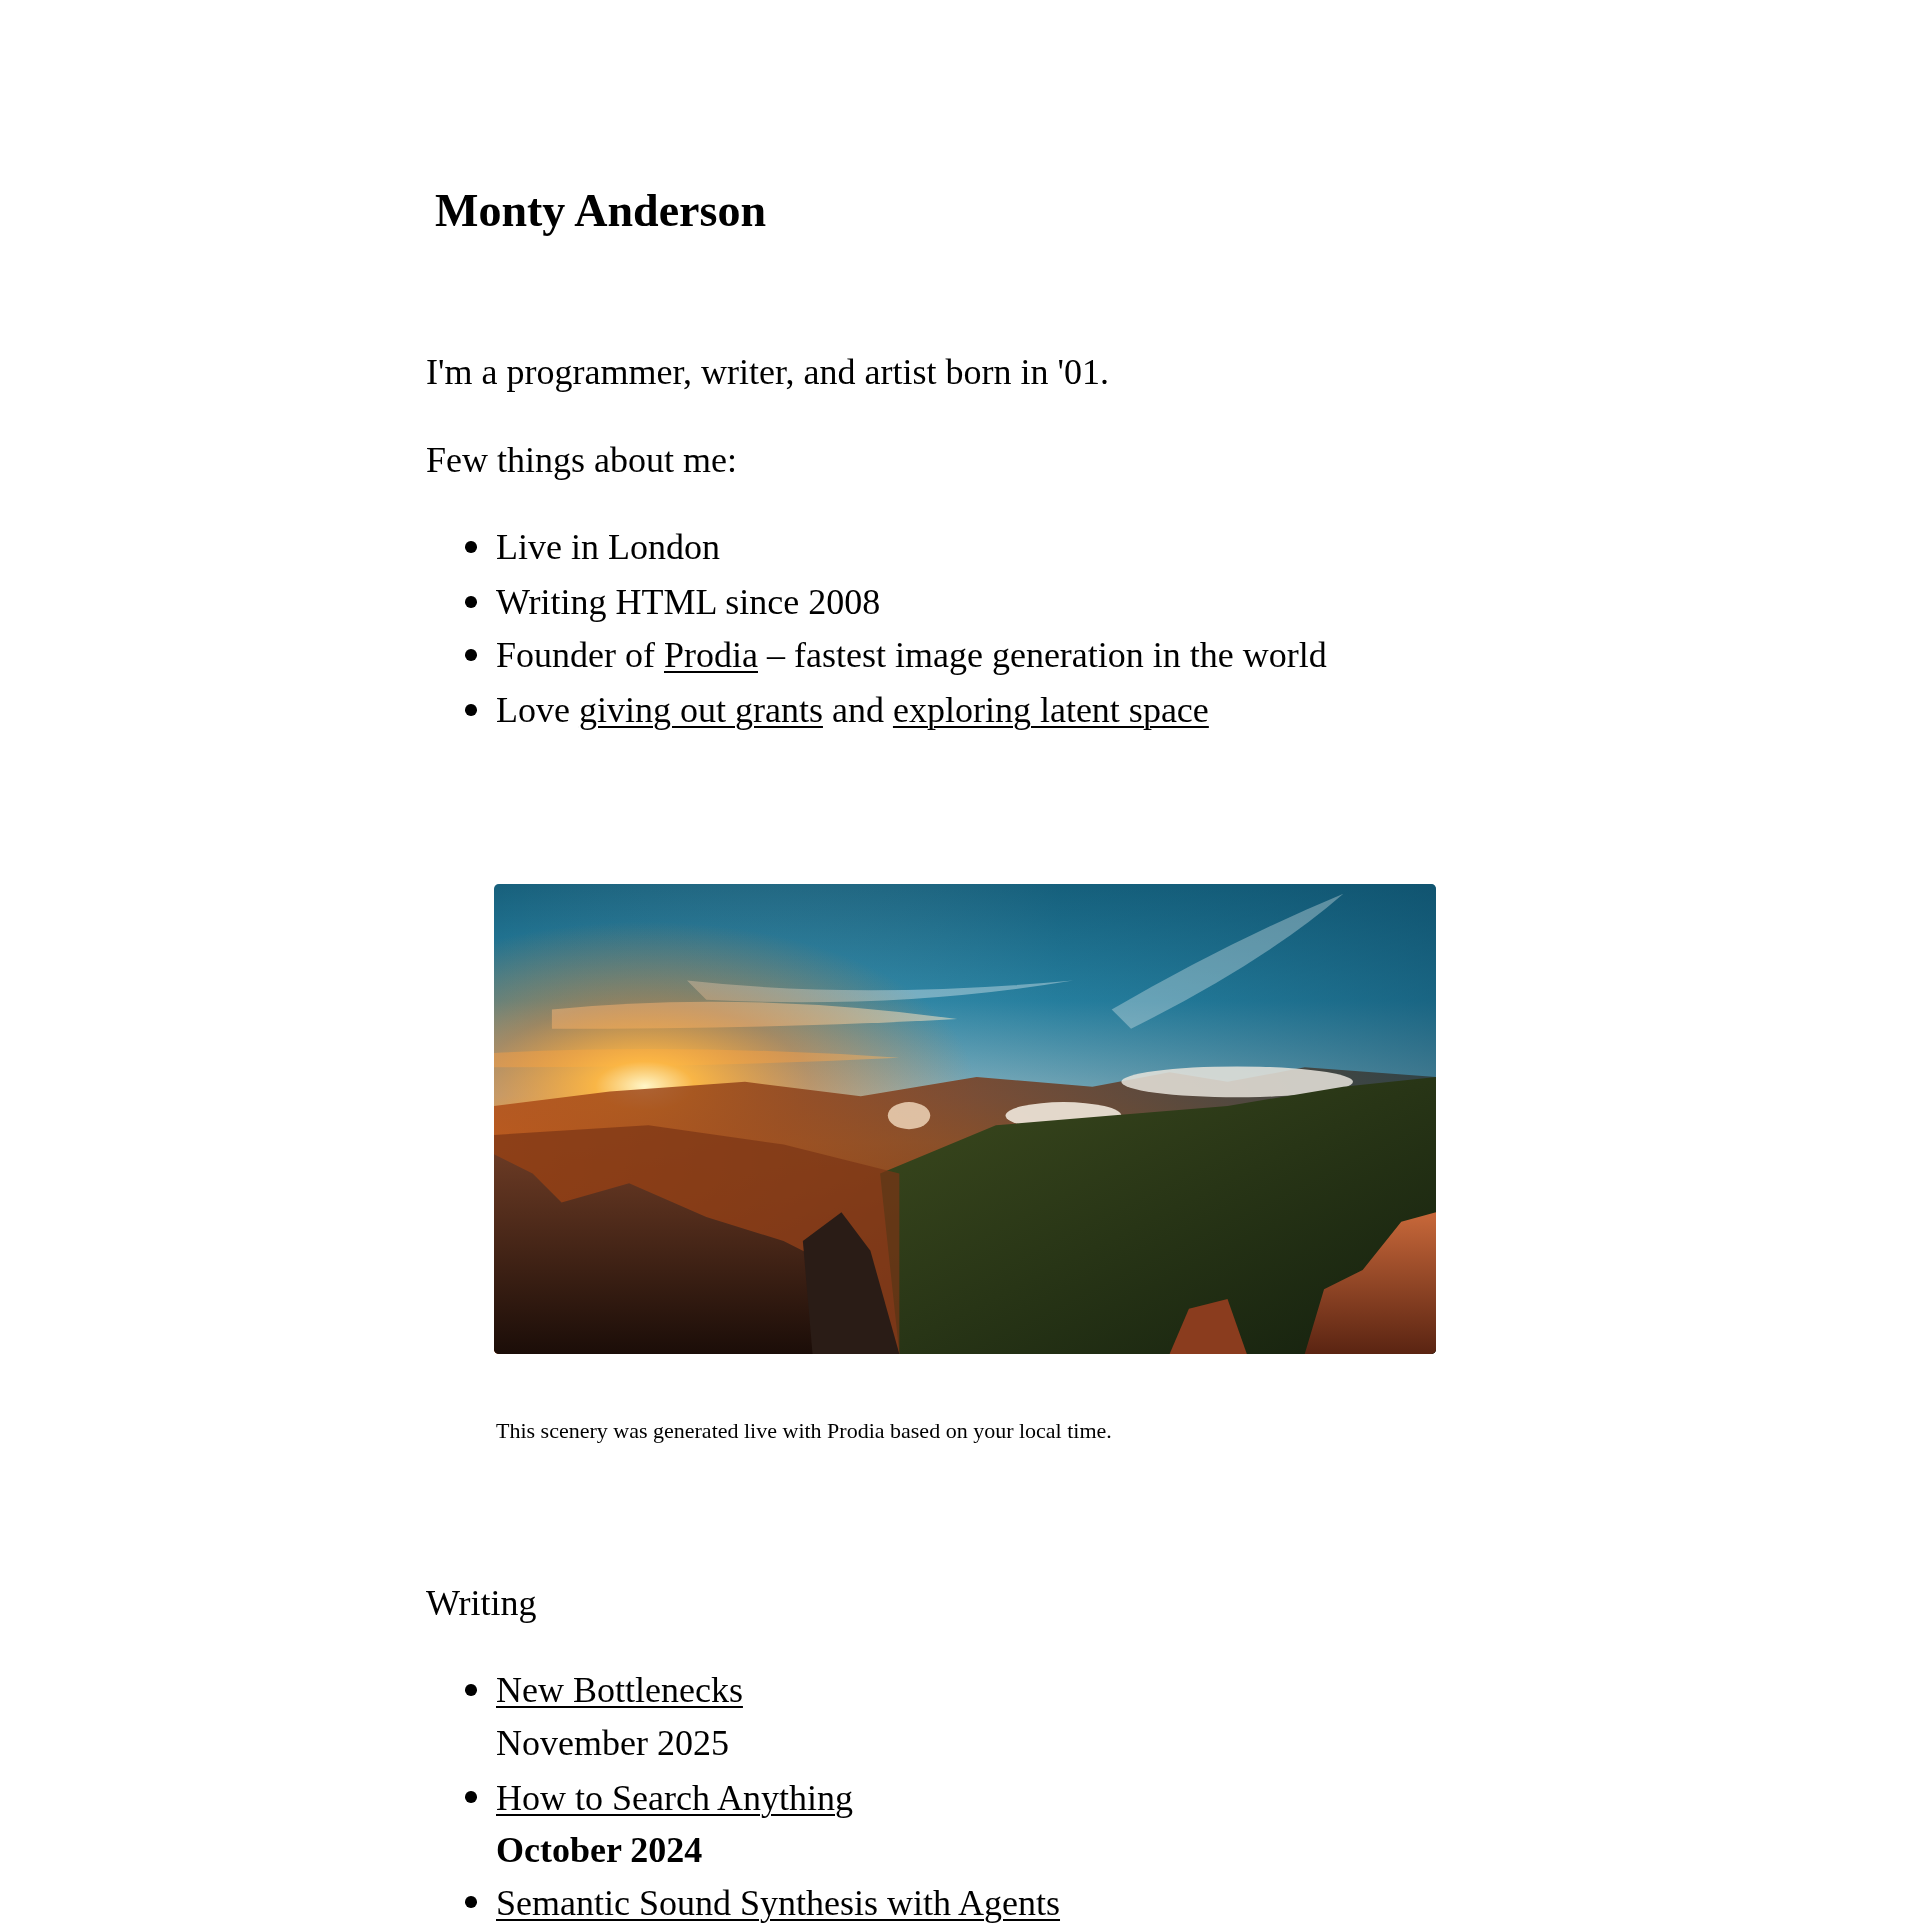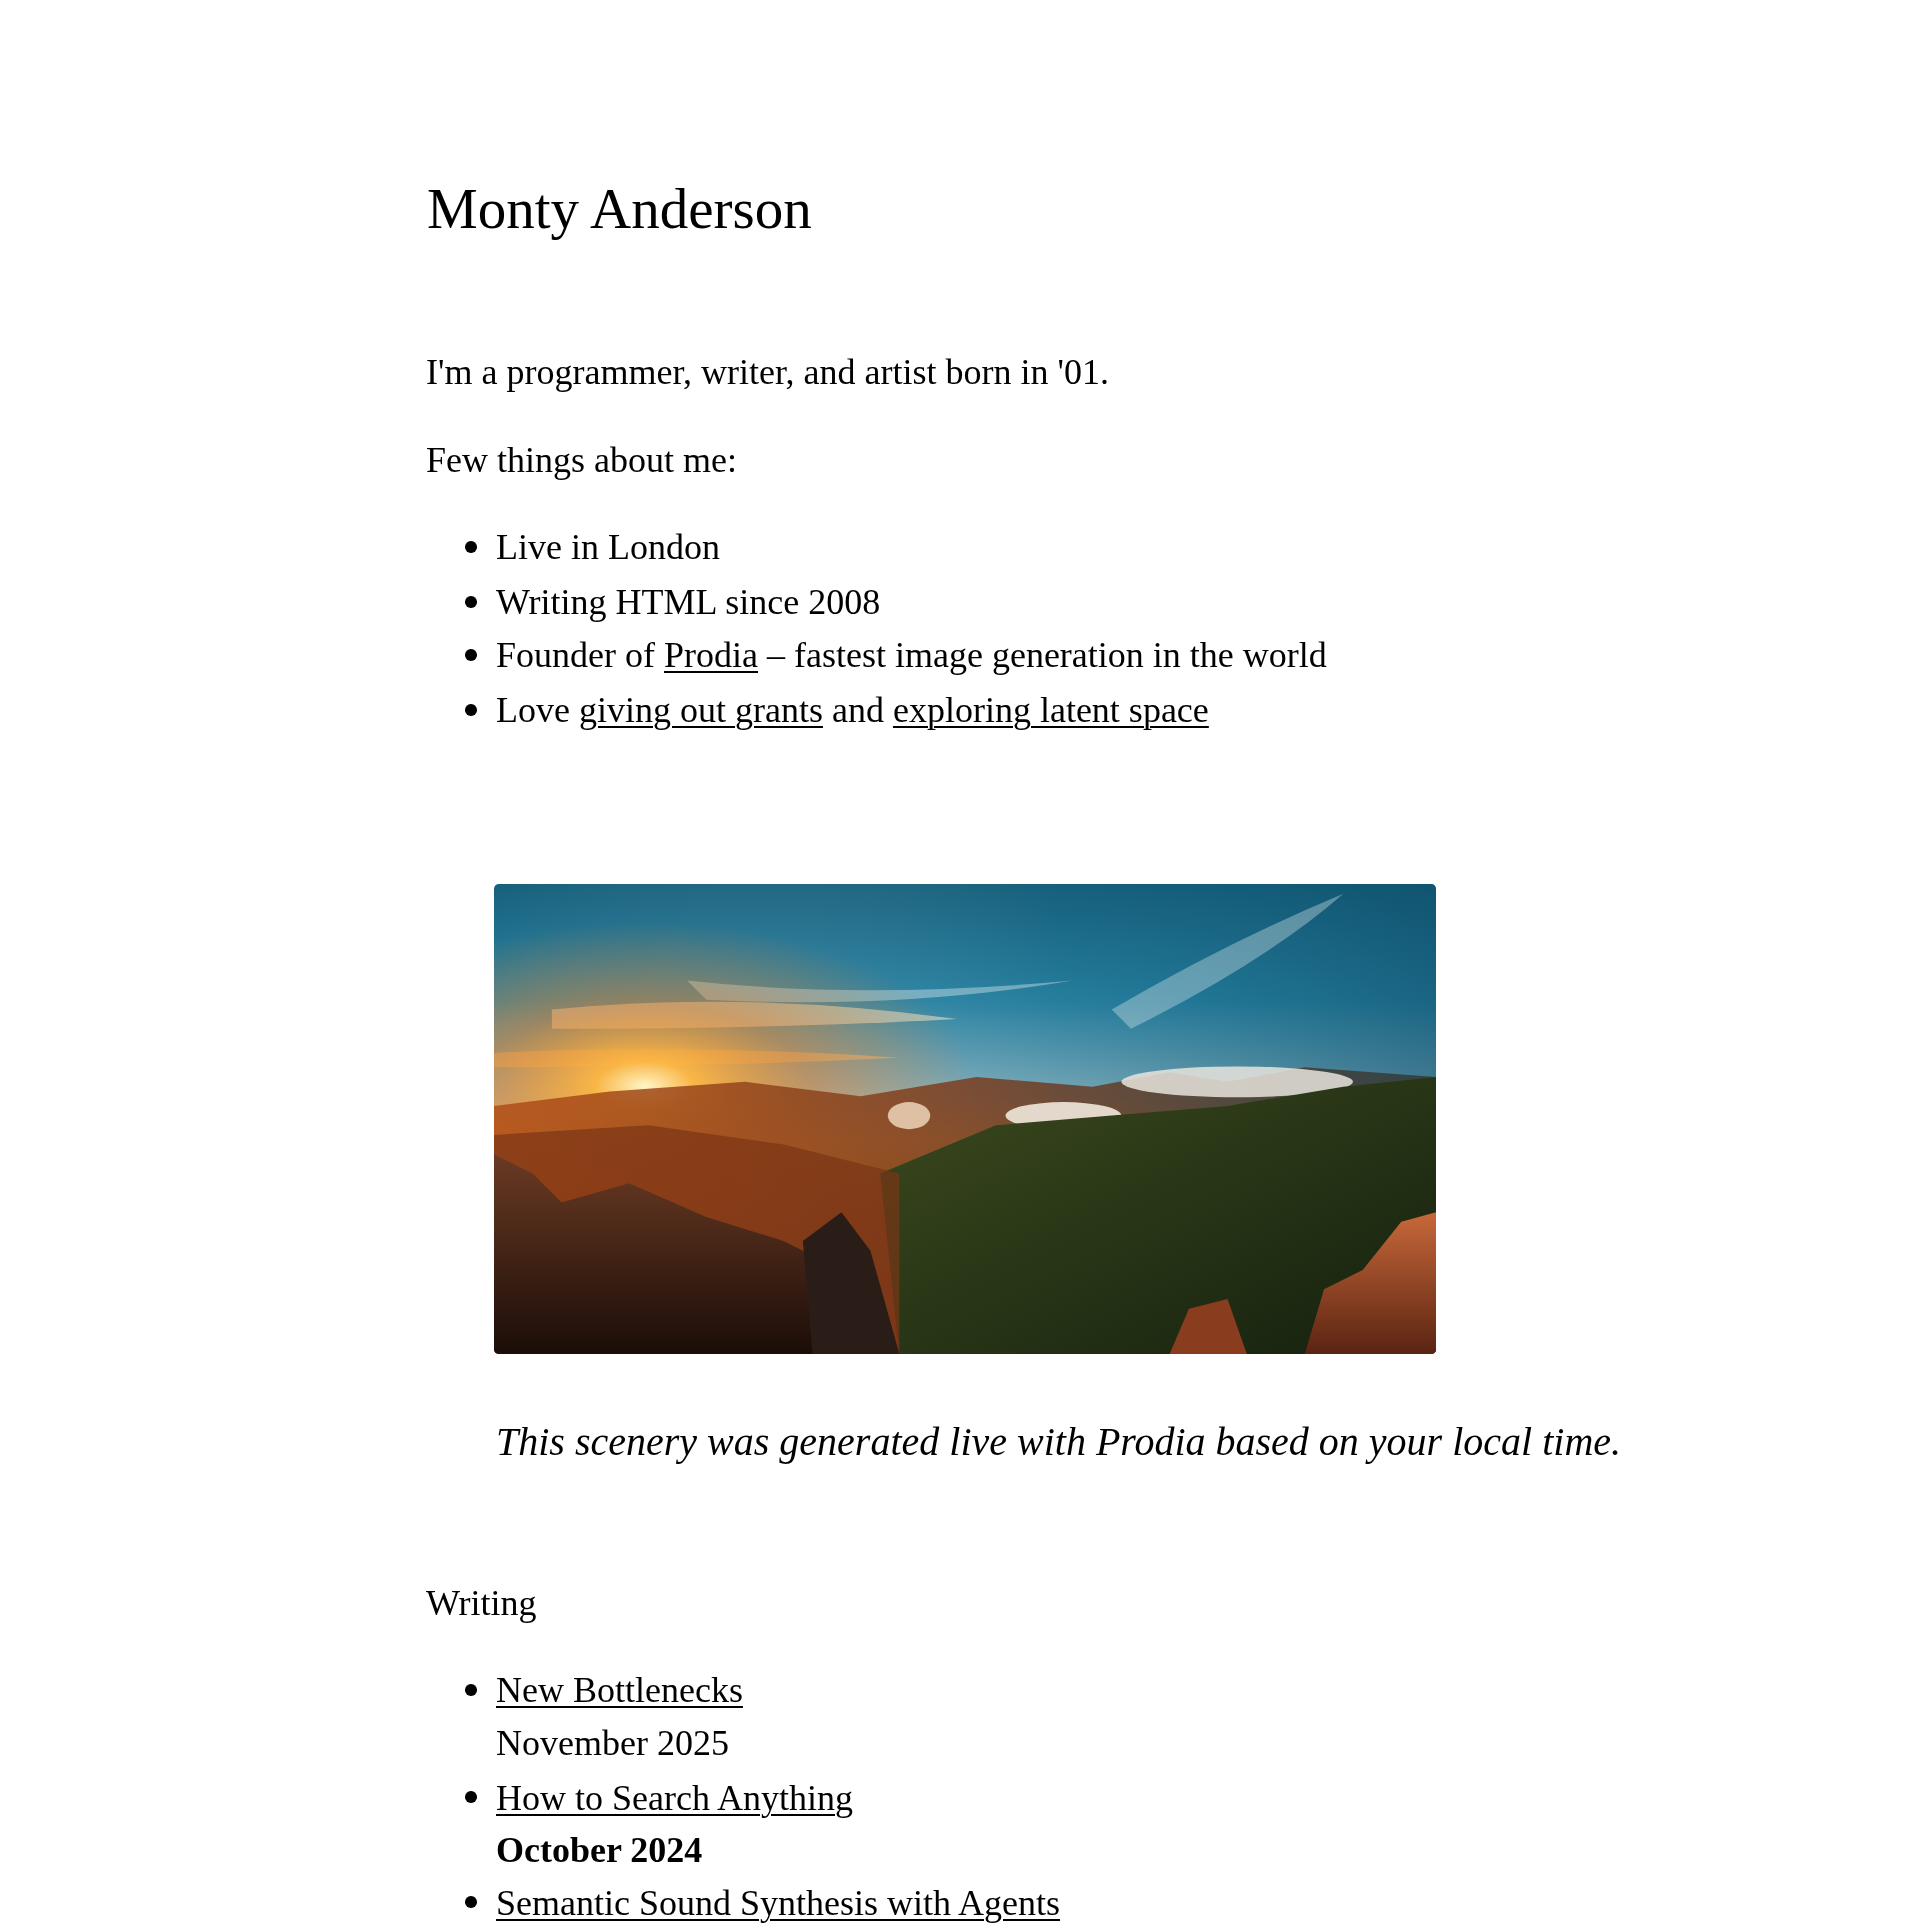--- a/index.html
+++ b/index.html
@@ -3,27 +3,27 @@
 <meta charset="utf-8">
 <style>
   html, body { margin: 0; padding: 0; background: #ffffff; }
   body {
     width: 1931px; height: 1931px; position: relative; overflow: hidden;
     font-family: "Liberation Serif", "DejaVu Serif", serif;
     color: #000000;
   }
   .abs { position: absolute; white-space: nowrap; line-height: normal; }
   .body-text { font-size: 36px; text-align: center; }
-  h1.title { margin: 0; font-size: 57px; font-weight: normal; }
+  h1.title { margin: 8px; font-size: 46px; font-weight: bold; }
   a.link { color: #000000; text-decoration: underline; text-decoration-thickness: 1.9px; text-underline-offset: 3.9px; }
   .bullet {
     position: absolute; width: 11.6px; height: 11.6px; border-radius: 50%;
     background: #000;
   }
-  .caption { font-size: 40px; font-style: italic; }
+  .caption { font-size: 22px; }
   .scenery {
     position: absolute; left: 494px; top: 884px; width: 942px; height: 470px;
     border-radius: 4.8px; overflow: hidden;
   }
   .scenery svg { display: block; width: 100%; height: 100%; }
 </style>
 </head>
 <body>
 
 <h1 class="abs title" style="left:427px; top:176px;">Monty Anderson</h1>

